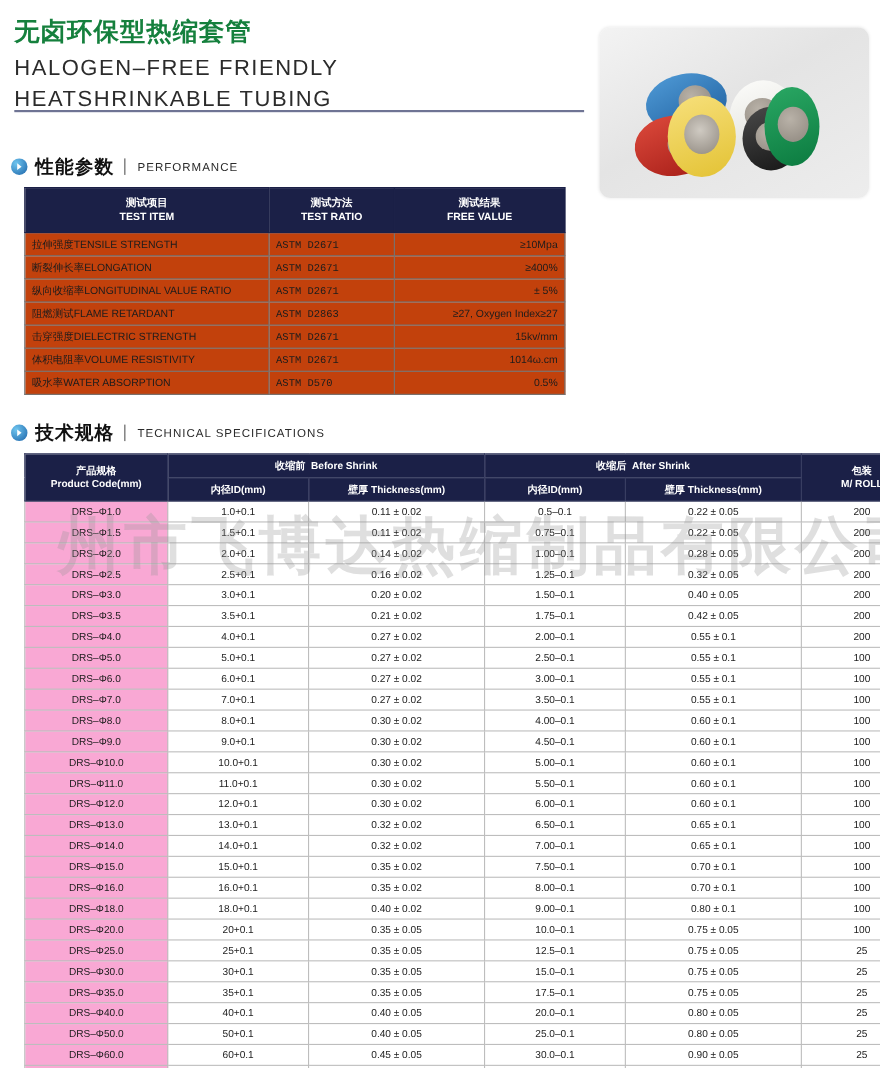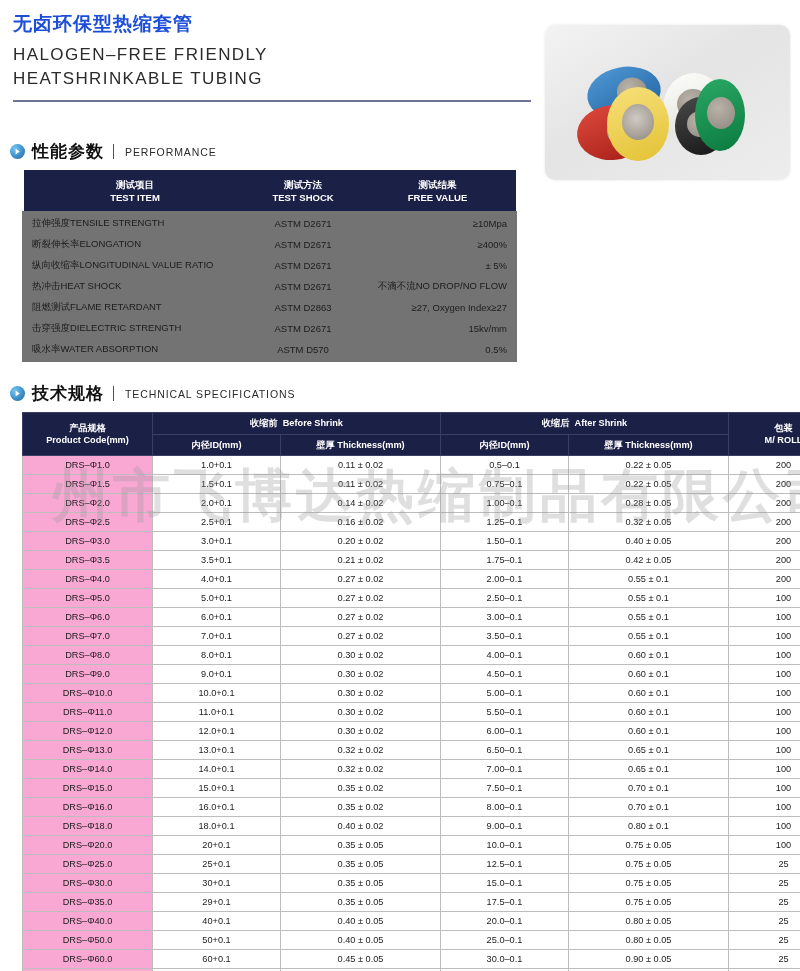--- a/index.html
+++ b/index.html
@@ -8,25 +8,25 @@
     background:#ffffff;
     font-family:"Liberation Sans","DejaVu Sans",sans-serif;
     color:#1c1c1c;
     position:relative;
     overflow:hidden;
   }
 
   
   .header { position:absolute; left:13px; top:14px; width:520px; }
   .title-cn {
-    font-size:19px; font-weight:bold; letter-spacing:1px;
-    color:#1d4ed8; line-height:1.25;font-family:Liberation Mono, monospace;
+    font-size:23px; font-weight:bold; letter-spacing:1px;
+    color:#15803d; line-height:1.25;
   }
   .title-en {
-    font-size:17px; letter-spacing:1.4px; color:#2b2b2b;
+    font-size:20px; letter-spacing:1.4px; color:#2b2b2b;
     line-height:1.42; margin-top:5px; font-weight:400;
   }
   .header-rule {
     position:absolute; left:13px; top:100px; width:518px; height:2px;
     background:#6f7494;
   }
 
   
   .photo-frame {
     position:absolute; left:545px; top:25px; width:245px; height:155px;
@@ -66,24 +66,24 @@
   .perf-table, .spec-table { position:absolute; table-layout:fixed; }
 
   .perf-table { left:22px; top:170px; width:491px; }
   .perf-table th {
     background:#1b2047; color:#fff; font-size:9.5px; font-weight:bold;
     line-height:1.38; padding:7px 2px; text-align:center;
     border:1px solid #1b2047;
   }
   .perf-table td {
     font-size:9.5px; color:#1c1c1c; height:21px;
-    border:4px solid #737373; padding:2px 6px; background:#737373;
+    border:1px solid #737373; padding:2px 6px; background:#c2410c;
   }
   .perf-table td.c-item { text-align:left; }
-  .perf-table td.c-method { text-align:center; }
+  .perf-table td.c-method { text-align:left;font-family:Liberation Mono, monospace; }
   .perf-table td.c-value { text-align:right; padding-left:8px; }
 
   .spec-table { left:22px; top:412px; width:756px; }
   .spec-table th {
     background:#1b2047; color:#fff; font-size:9.2px; font-weight:bold;
     line-height:1.36; padding:4px 2px; text-align:center;
     border:1px solid #3a3f63;
   }
   .spec-table td {
     font-size:9.2px; color:#1c1c1c; height:19px; text-align:center;
@@ -160,21 +160,21 @@
       <col style="width:155px">
     </colgroup>
   <thead>
     <tr>
       <th>
         <div>测试项目</div>
         <div>TEST ITEM</div>
       </th>
       <th>
         <div>测试方法</div>
-        <div>TEST SHOCK</div>
+        <div>TEST RATIO</div>
       </th>
       <th>
         <div>测试结果</div>
         <div>FREE VALUE</div>
       </th>
     </tr>
   </thead>
   <tbody id="perf-body">
       <tr>
         <td class="c-item">拉伸强度TENSILE STRENGTH</td>
@@ -185,33 +185,33 @@
         <td class="c-item">断裂伸长率ELONGATION</td>
         <td class="c-method">ASTM D2671</td>
         <td class="c-value">≥400%</td>
       </tr>
       <tr>
         <td class="c-item">纵向收缩率LONGITUDINAL VALUE RATIO</td>
         <td class="c-method">ASTM D2671</td>
         <td class="c-value">± 5%</td>
       </tr>
       <tr>
-        <td class="c-item">热冲击HEAT SHOCK</td>
-        <td class="c-method">ASTM D2671</td>
-        <td class="c-value">不滴不流NO DROP/NO FLOW</td>
-      </tr>
-      <tr>
         <td class="c-item">阻燃测试FLAME RETARDANT</td>
         <td class="c-method">ASTM D2863</td>
         <td class="c-value">≥27, Oxygen Index≥27</td>
       </tr>
       <tr>
         <td class="c-item">击穿强度DIELECTRIC STRENGTH</td>
         <td class="c-method">ASTM D2671</td>
         <td class="c-value">15kv/mm</td>
+      </tr>
+      <tr>
+        <td class="c-item">体积电阻率VOLUME RESISTIVITY</td>
+        <td class="c-method">ASTM D2671</td>
+        <td class="c-value">1014ω.cm</td>
       </tr>
       <tr>
         <td class="c-item">吸水率WATER ABSORPTION</td>
         <td class="c-method">ASTM D570</td>
         <td class="c-value">0.5%</td>
       </tr>
     </tbody>
 </table>
 
 <div class="section-head" style="top:382px;">
@@ -448,21 +448,21 @@
       <tr>
         <td class="code-cell">DRS–Φ30.0</td>
         <td>30+0.1</td>
         <td>0.35 ± 0.05</td>
         <td>15.0–0.1</td>
         <td>0.75 ± 0.05</td>
         <td>25</td>
       </tr>
       <tr>
         <td class="code-cell">DRS–Φ35.0</td>
-        <td>29+0.1</td>
+        <td>35+0.1</td>
         <td>0.35 ± 0.05</td>
         <td>17.5–0.1</td>
         <td>0.75 ± 0.05</td>
         <td>25</td>
       </tr>
       <tr>
         <td class="code-cell">DRS–Φ40.0</td>
         <td>40+0.1</td>
         <td>0.40 ± 0.05</td>
         <td>20.0–0.1</td>

